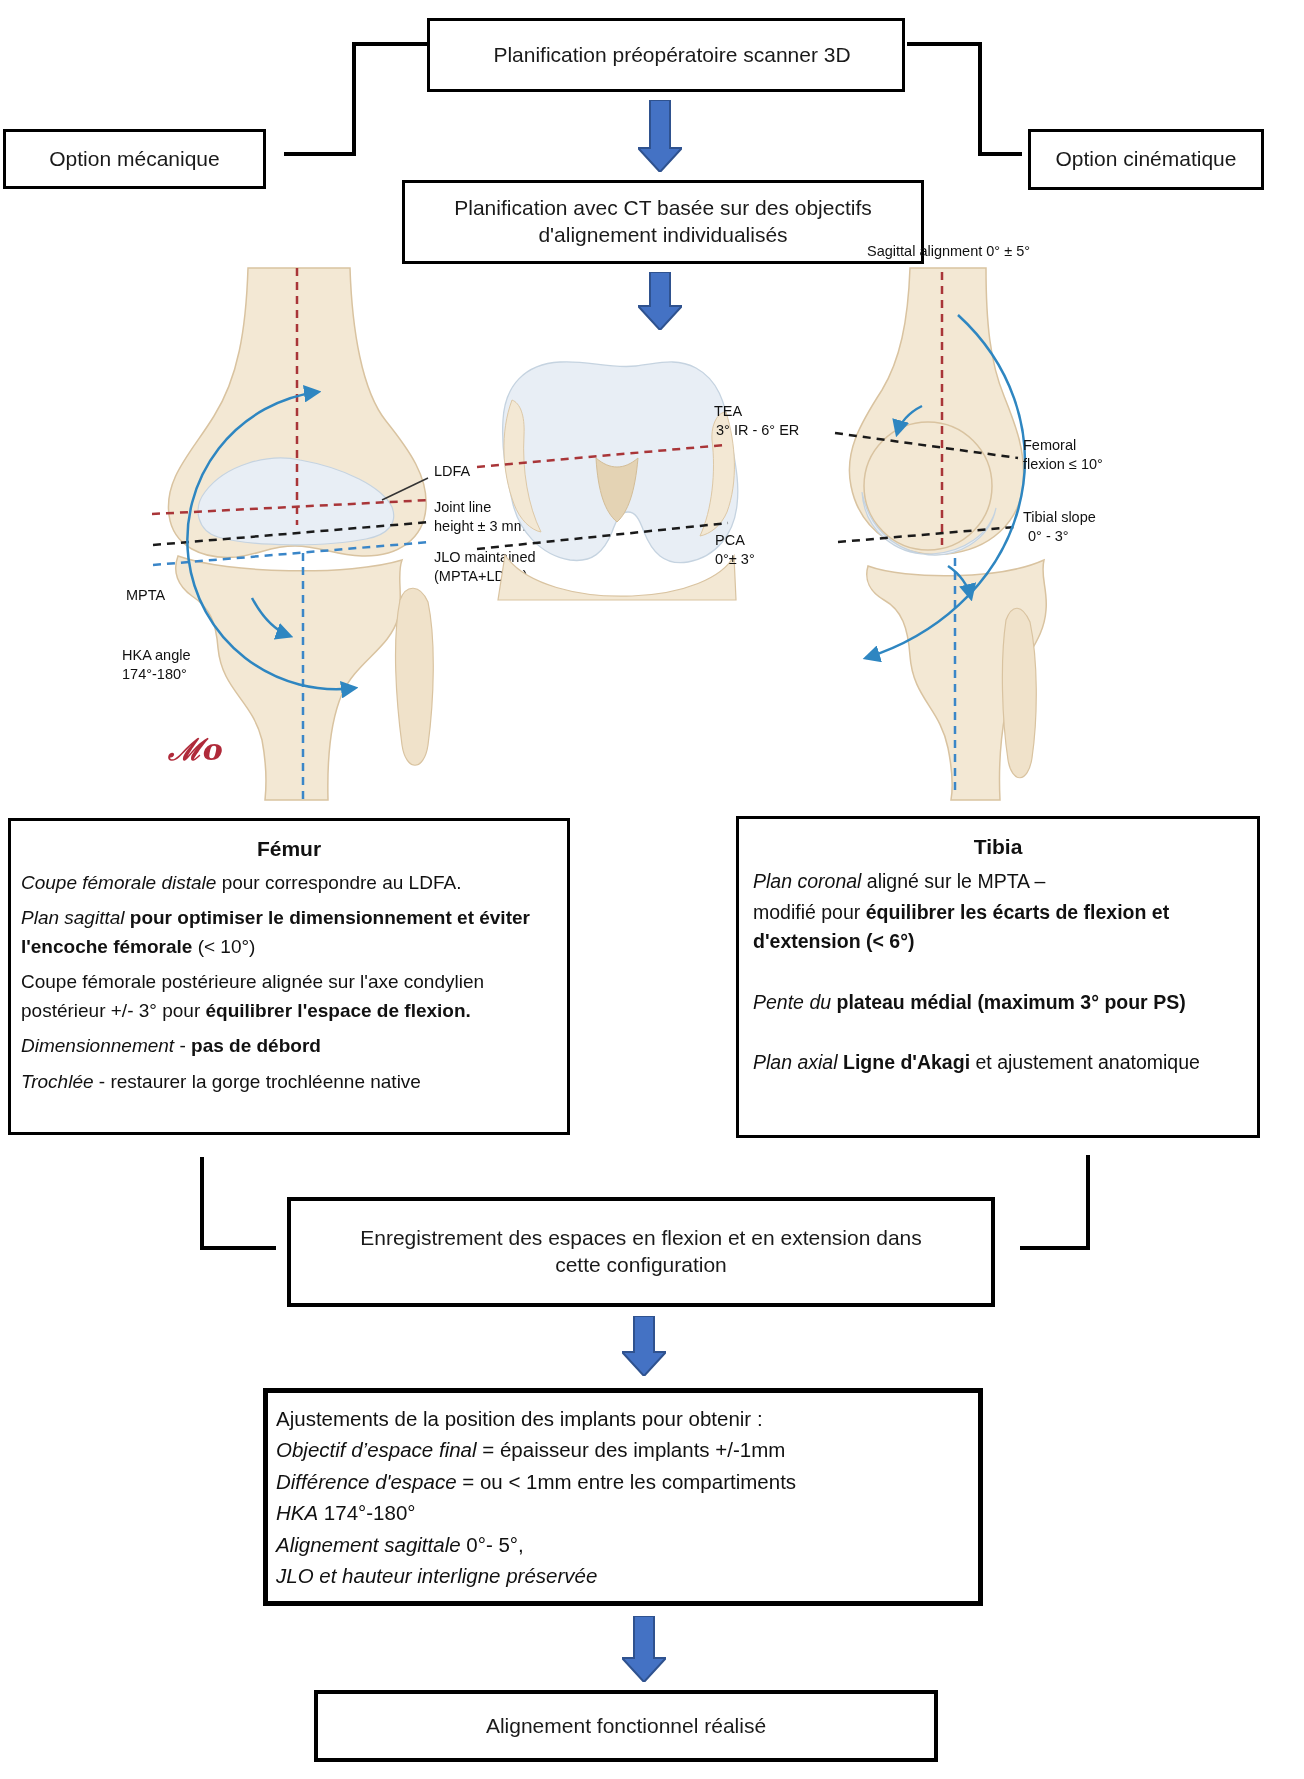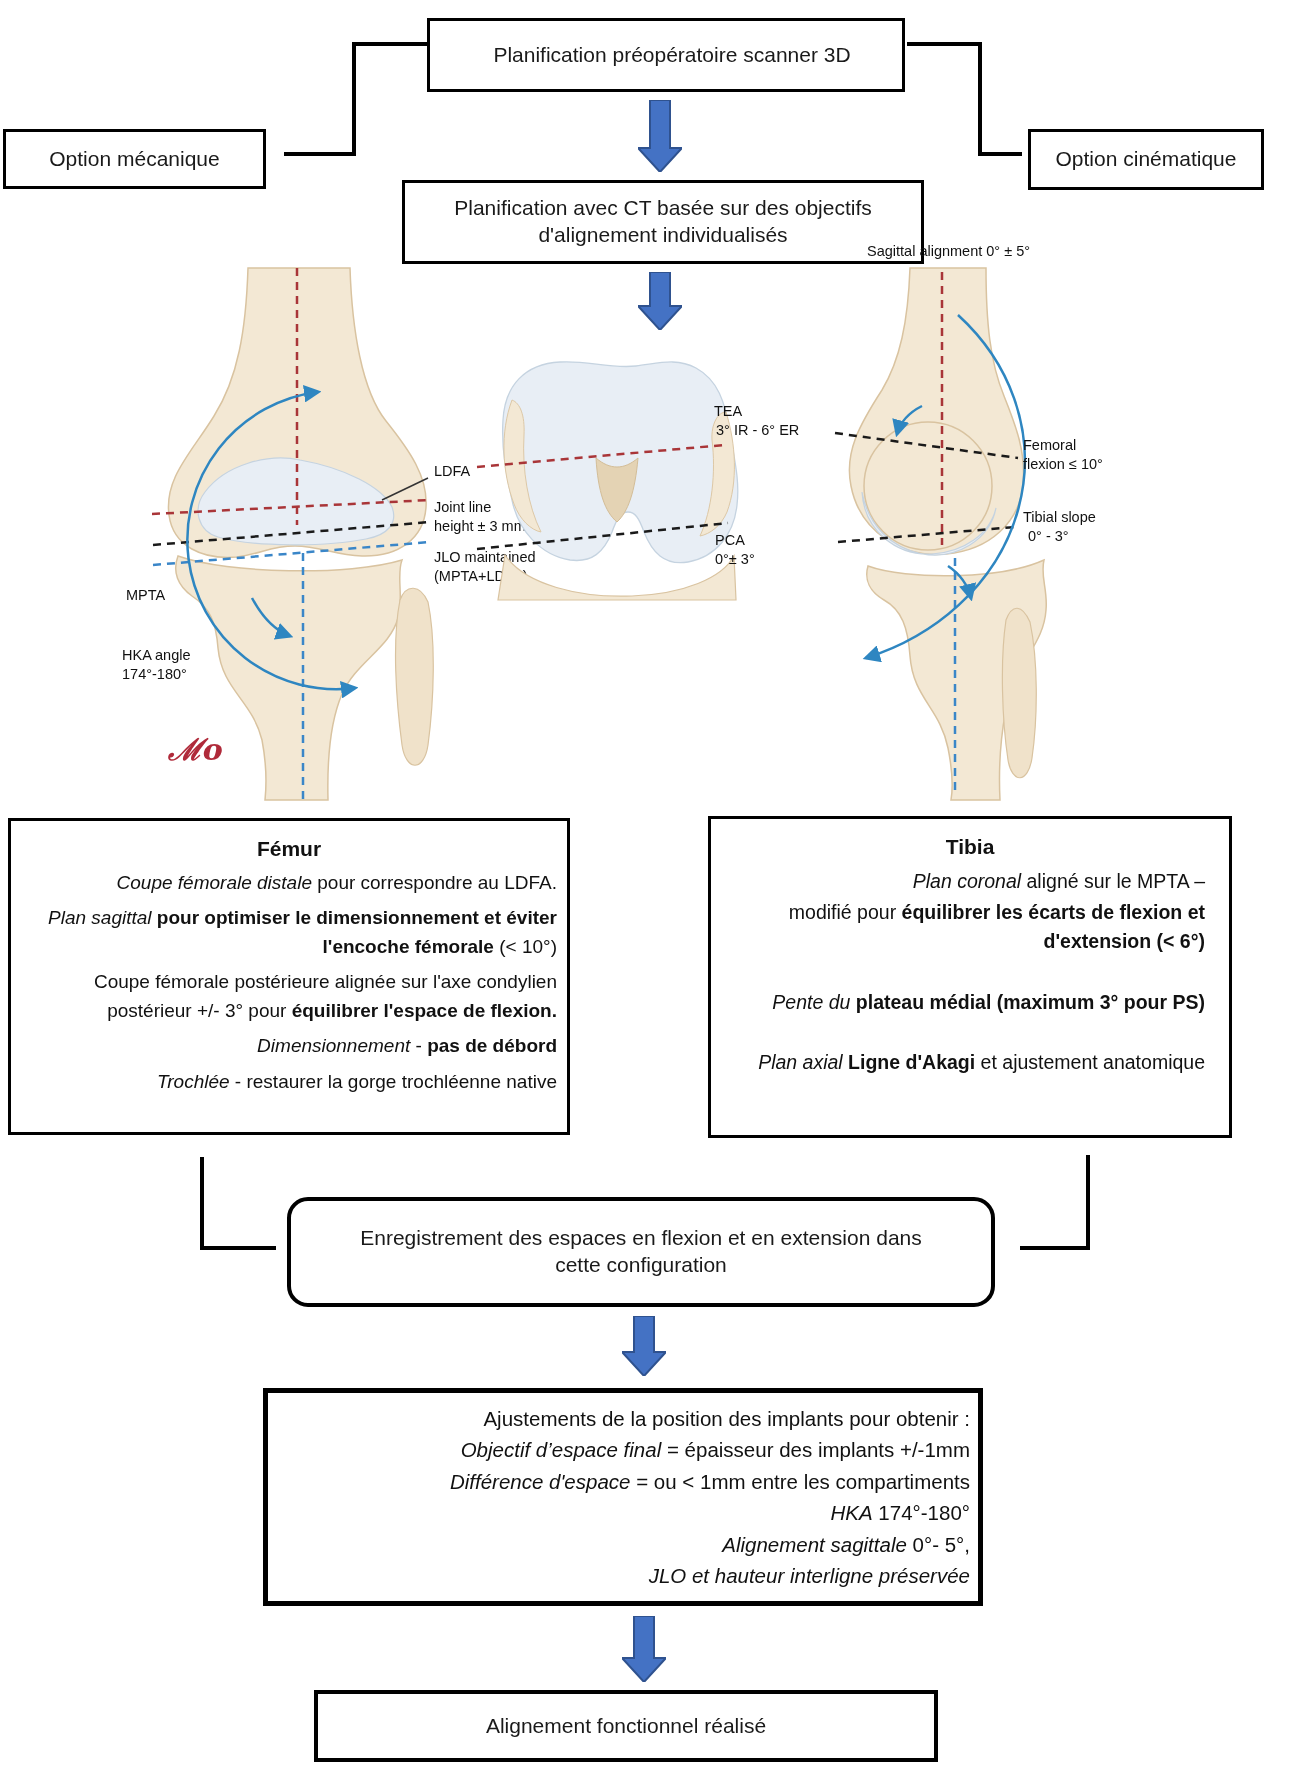--- a/index.html
+++ b/index.html
@@ -3,27 +3,27 @@
 <meta charset="utf-8">
 <style>
   html,body{margin:0;padding:0;background:#ffffff;}
   body{font-family:"Liberation Sans","DejaVu Sans",sans-serif;color:#111;}
   #canvas{position:relative;width:1304px;height:1779px;background:#fff;overflow:hidden;}
   .box{position:absolute;background:#fff;border:3px solid #000;display:flex;flex-direction:column;
        align-items:center;justify-content:center;text-align:center;box-sizing:border-box;}
   .box .ln{font-size:21px;line-height:1.28;color:#1a1a1a;}
   .cline{position:absolute;background:#000;}
   .rich{width:100%;}
-  .rich-line{min-height:1.5em;text-align:right;}
+  .rich-line{min-height:1.5em;text-align:left;}
   .sg-i{font-style:italic;}
   .sg-b{font-weight:bold;}
   .panel-title{font-weight:bold;font-size:21px;margin-bottom:4px;}
   #femur-box{padding:12px 10px;font-size:19px;line-height:1.5;}
   #femur-box .rich-line{margin-bottom:7px;}
-  #tibia-box{padding:12px 24px;font-size:19.5px;line-height:1.5;}
+  #tibia-box{padding:12px 14px;font-size:19.5px;line-height:1.5;margin-left:28px;}
   #tibia-box .rich-line{margin-bottom:2px;min-height:1.4em;}
   #adjust-box{padding:13px 8px;font-size:20.5px;line-height:31.5px;border-width:5px;}
   #reg-box{border-width:4px;}
   #final-box{border-width:4px;}
   .flow-arrow{position:absolute;}
   svg text{font-family:"Liberation Sans","DejaVu Sans",sans-serif;}
   .fig-label{font-size:14.5px;fill:#111;}
   .logo-text{font-family:"DejaVu Serif","Liberation Serif",serif;font-style:italic;font-weight:bold;}
 </style>
 </head>
@@ -152,21 +152,21 @@
         <div class="rich-line"></div>
         <div class="rich-line"><span class="sg-i">Plan axial</span><span> </span><span class="sg-b">Ligne d'Akagi</span><span> et ajustement anatomique</span></div>
       </div>
   </div>
 
   <div class="cline" style="left:200px;top:1157px;width:4px;height:93px;"></div>
   <div class="cline" style="left:200px;top:1246px;width:76px;height:4px;"></div>
   <div class="cline" style="left:1086px;top:1155px;width:4px;height:95px;"></div>
   <div class="cline" style="left:1020px;top:1246px;width:70px;height:4px;"></div>
 
-  <div class="box" id="reg-box" style="left:287px;top:1197px;width:708px;height:110px;border-radius:21px;">
+  <div class="box" id="reg-box" style="left:287px;top:1197px;width:708px;height:110px;">
     <div class="ln">Enregistrement des espaces en flexion et en extension dans</div>
     <div class="ln">cette configuration</div>
   </div>
 
   <svg class="flow-arrow" style="left:622px;top:1316px;" width="44" height="60" viewBox="0 0 44 60">
     <polygon points="12,0 32,0 32,36 44,36 22,60 0,36 12,36" fill="#4472c4" stroke="#2f528f" stroke-width="2"></polygon>
   </svg>
 
   <div class="box" id="adjust-box" style="left:263px;top:1388px;width:720px;height:218px;">
     <div class="rich">

